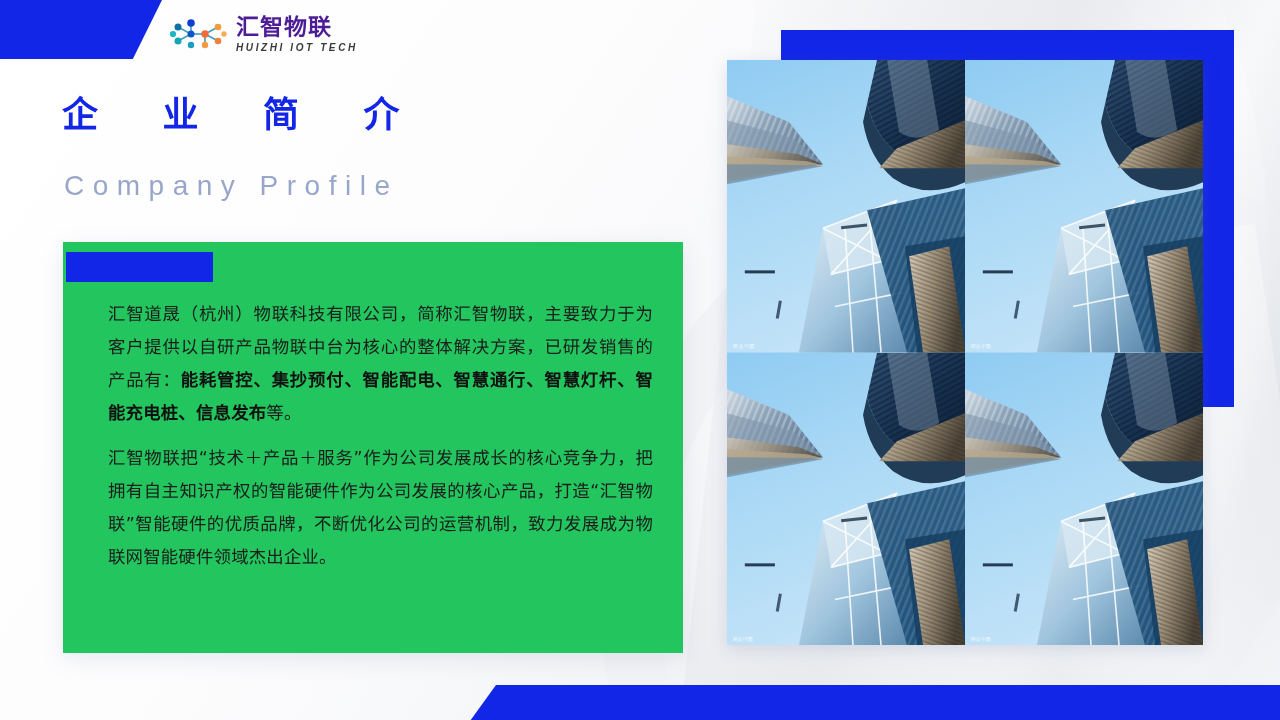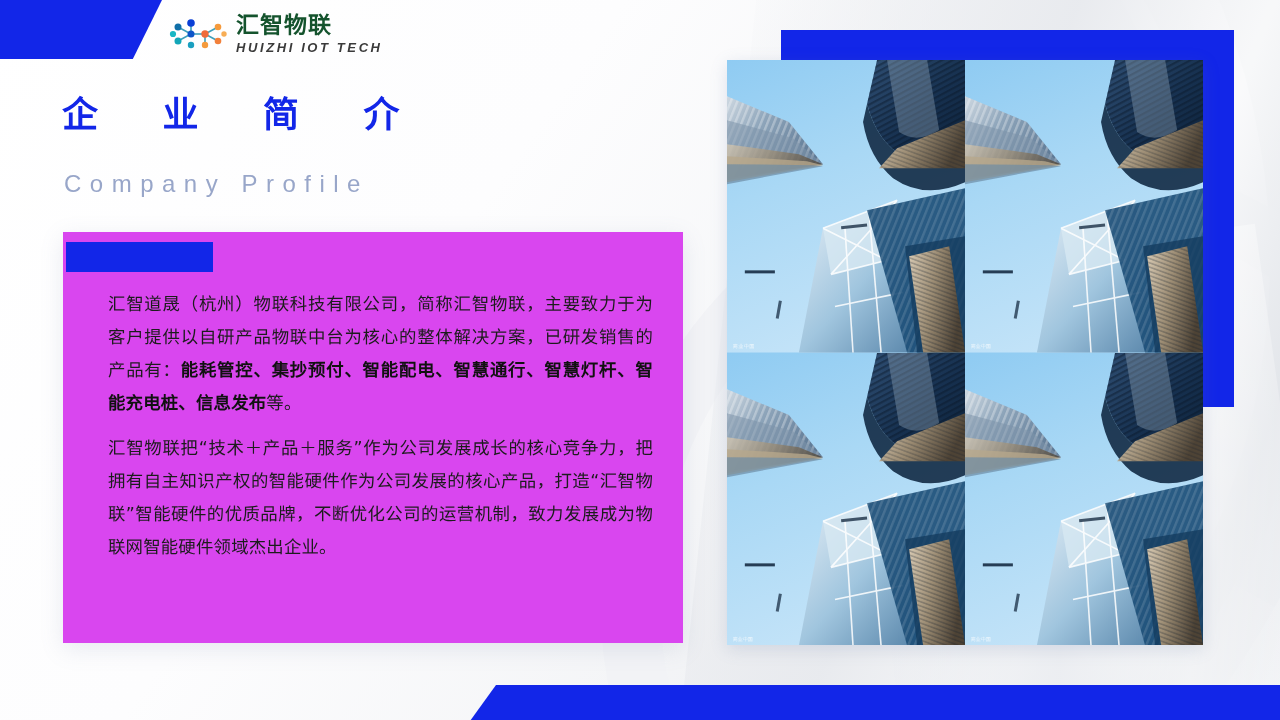--- a/index.html
+++ b/index.html
@@ -107,51 +107,51 @@
   .logo {
     position:absolute;
     left:168px; top:12px;
     display:flex; align-items:center; gap:6px;
     height:44px;
   }
   .logo-mark { width:62px; height:34px; display:block; }
   .logo-text { display:flex; flex-direction:column; line-height:1; }
   .logo-cn {
     font-family:"DejaVu Sans","Liberation Sans",sans-serif;
-    font-size:23px; font-weight:700; color:#14532d;
+    font-size:23px; font-weight:700; color:#4c1d95;
     letter-spacing:1px;
   }
   .logo-en {
-    font-size:13px; font-weight:700; color:#3a3a3a;
+    font-size:10px; font-weight:700; color:#3a3a3a;
     letter-spacing:2.6px; font-style:italic;
     margin-top:4px; text-align:center;
   }
 
   
   .heading {
     position:absolute; left:62px; top:96px;
     font-family:"DejaVu Sans","Liberation Sans",sans-serif;
     font-size:36px; font-weight:700; color:#1226e8;
     letter-spacing:26px;
     line-height:1.05;
     white-space:nowrap;
   }
   .subheading {
     position:absolute; left:64px; top:170px;
-    font-size:24px; font-weight:400; color:#98a6c9;
+    font-size:28px; font-weight:400; color:#98a6c9;
     letter-spacing:8.5px;
     white-space:nowrap;
   }
 
   
   .card {
     position:absolute;
-    left:63px; top:232px;
+    left:63px; top:242px;
     width:620px; height:411px;
-    background:#d946ef;
+    background:#22c55e;
     box-shadow:0 6px 22px rgba(120,132,170,.16);
   }
   .card-tab {
     position:absolute;
     left:3px; top:10px;
     width:147px; height:30px;
     background:#1226e8;
   }
   .card-body {
     position:absolute;

